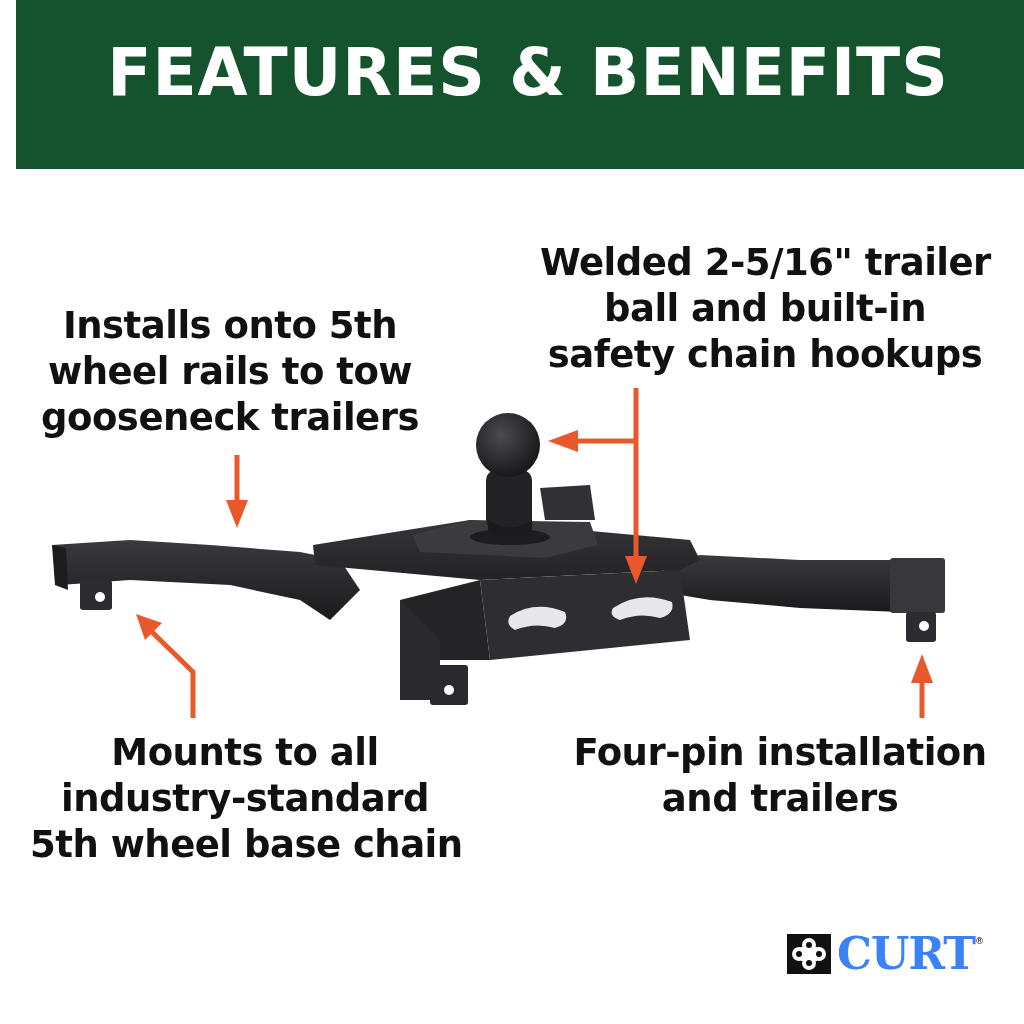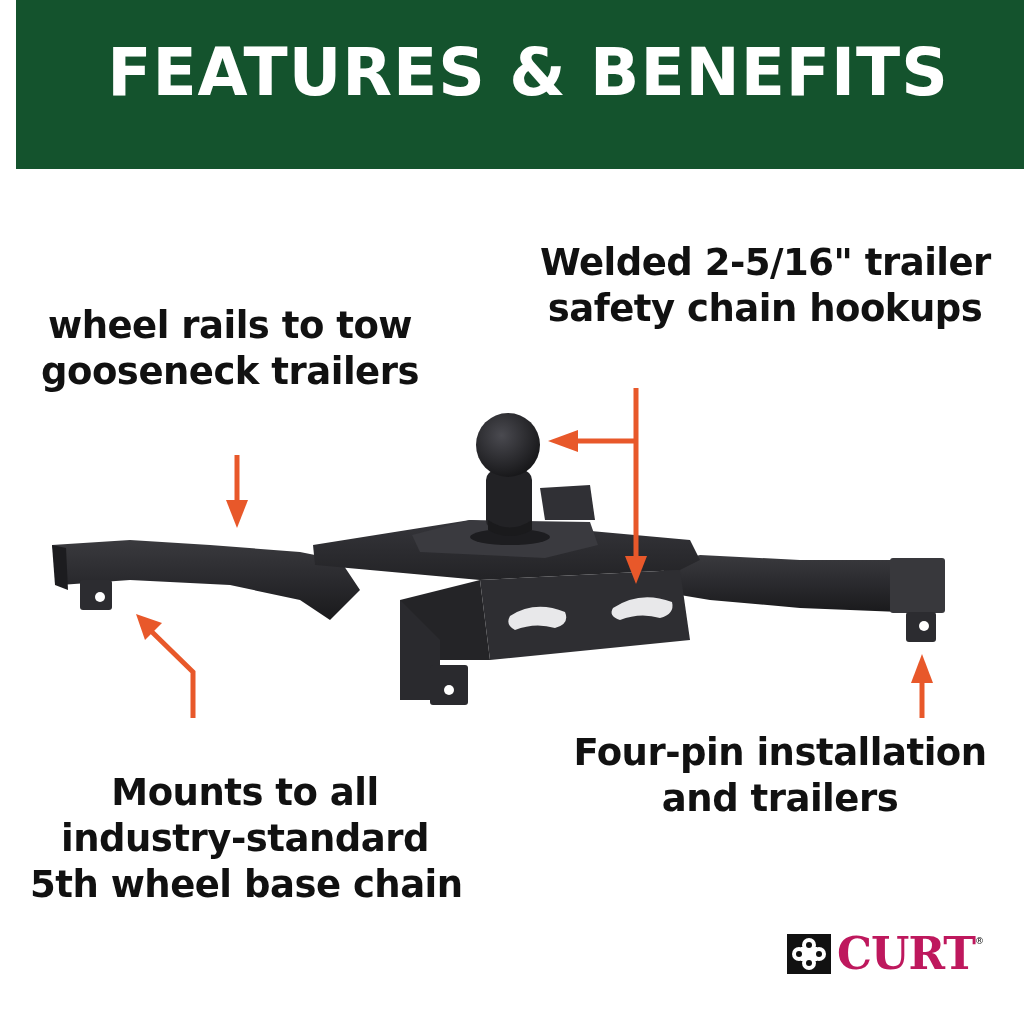--- a/index.html
+++ b/index.html
@@ -8,42 +8,44 @@
   .banner { position:absolute; left:16px; top:0; width:1024px; height:169px; background:#14532d; }
   .banner h1 { margin:0; position:absolute; left:0; right:0; top:38px; text-align:center;
                color:#fff; font-family:"DejaVu Sans", sans-serif; font-weight:bold;
                font-size:66px; letter-spacing:1px; line-height:70px; transform:scaleX(0.98); }
   .callout { position:absolute; text-align:center; color:#111;
              font-family:"DejaVu Sans", sans-serif; font-weight:bold;
              font-size:37px; line-height:46px; letter-spacing:-0.5px; }
   .callout div { white-space:nowrap; }
   #c1 { left:40px; width:380px; top:303px; }
   #c2 { left:540px; width:450px; top:240px; }
-  #c3 { left:30px; width:430px; top:770px; }
+  #c3 { left:30px; width:430px; top:730px; }
   #c4 { left:570px; width:420px; top:730px; }
   svg.art { position:absolute; left:0; top:0; }
   .logo { position:absolute; left:787px; top:932px; display:flex; align-items:center; }
   .logo-text { font-family:"DejaVu Serif", serif; font-weight:bold; font-size:44px;
-               color:#be185d; letter-spacing:-1px; margin-left:6px; line-height:44px; }
+               color:#3b82f6; letter-spacing:-1px; margin-left:6px; line-height:44px; }
   .logo-reg { font-size:9px; color:#111; align-self:flex-start; margin-top:4px; }
 </style>
 </head>
 <body>
 
 <div class="banner">
   <h1>FEATURES &amp; BENEFITS</h1>
 </div>
 
 <div class="callout" id="c1">
+  <div>Installs onto 5th</div>
   <div>wheel rails to tow</div>
   <div>gooseneck trailers</div>
 </div>
 
 <div class="callout" id="c2">
   <div>Welded 2-5/16" trailer</div>
+  <div>ball and built-in</div>
   <div>safety chain hookups</div>
 </div>
 
 <div class="callout" id="c3">
   <div>Mounts to all</div>
   <div>industry-standard</div>
   <div>5th wheel base chain</div>
 </div>
 
 <div class="callout" id="c4">

